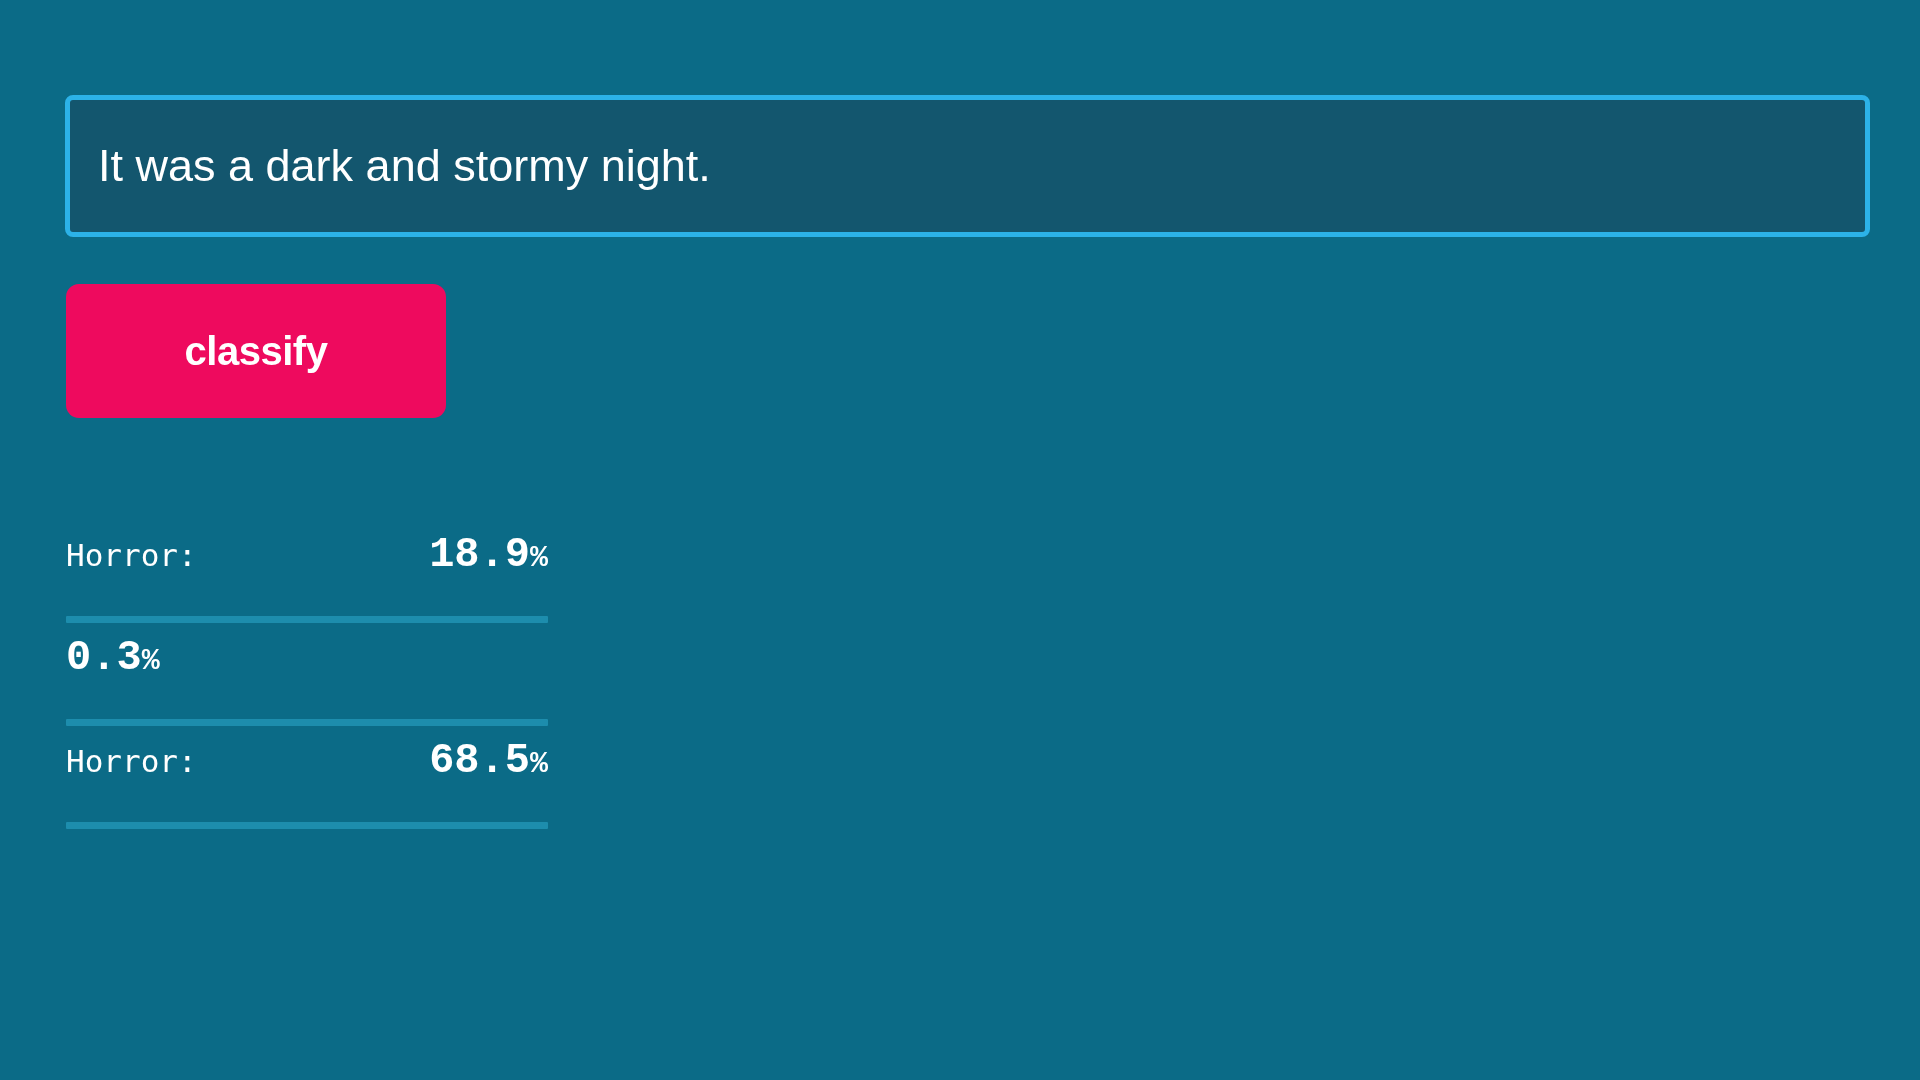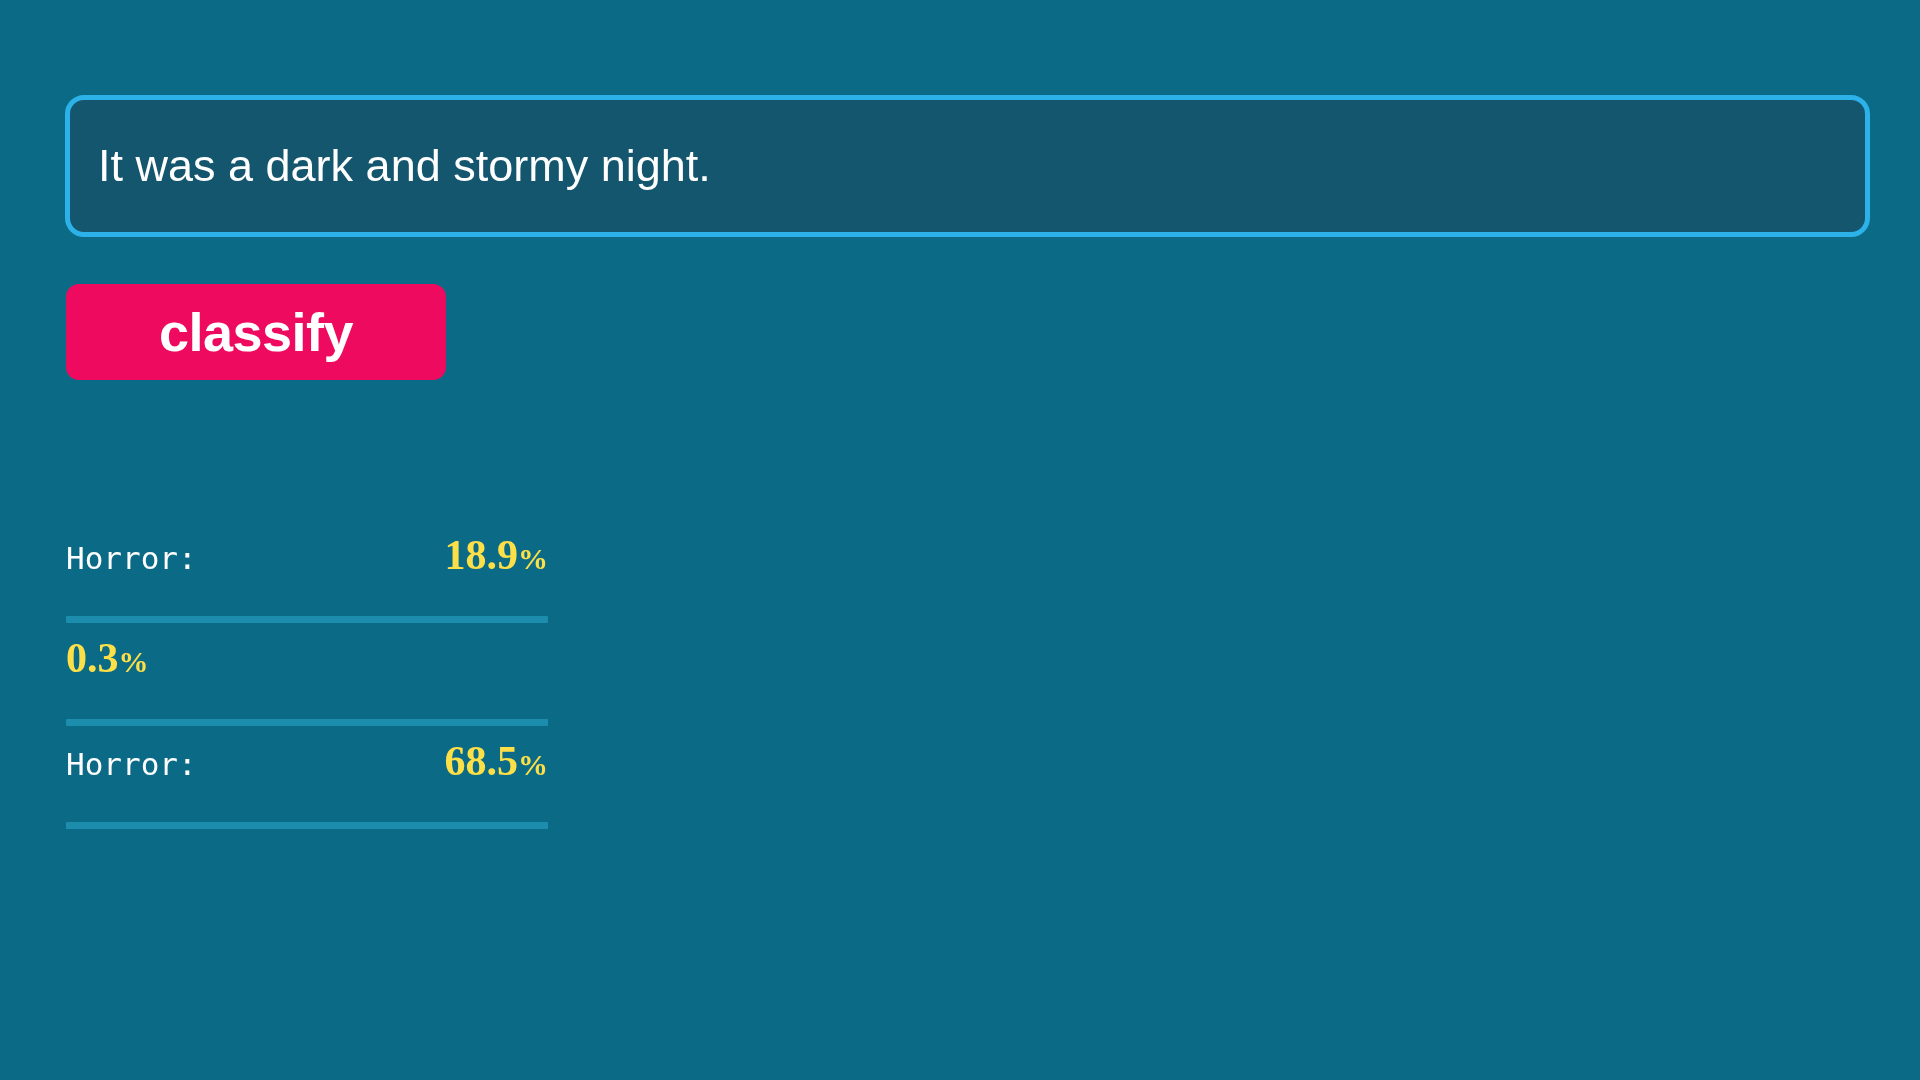--- a/index.html
+++ b/index.html
@@ -32,21 +32,21 @@
     width: 1805px;
     height: 142px;
     box-sizing: border-box;
   }
   .text-input {
     width: 100%;
     height: 100%;
     box-sizing: border-box;
     background: #13566e;
     border: 5px solid #2cb2e8;
-    border-radius: 19px;
+    border-radius: 8px;
     color: #ffffff;
     font-family: "Liberation Sans", sans-serif;
     font-size: 45px;
     font-weight: 400;
     line-height: 1.2;
     padding: 0 28px;
     outline: none;
     caret-color: #ffffff;
     display: block;
   }
@@ -54,27 +54,27 @@
     color: #8fc4d6;
     opacity: 1;
   }
 
   
   .classify-btn {
     position: absolute;
     left: 66px;
     top: 284px;
     width: 380px;
-    height: 96px;
+    height: 134px;
     background: #ee0a5e;
     border: none;
     border-radius: 13px;
     color: #ffffff;
     font-family: "Liberation Sans", sans-serif;
-    font-size: 54px;
+    font-size: 40px;
     font-weight: bold;
     letter-spacing: -0.5px;
     cursor: pointer;
     display: flex;
     align-items: center;
     justify-content: center;
     padding: 0;
     line-height: 1;
   }
 
@@ -95,24 +95,24 @@
   }
   .result-label {
     font-family: "DejaVu Sans Mono", monospace;
     font-size: 31px;
     font-weight: 400;
     color: #ffffff;
     white-space: pre;
     line-height: 1;
   }
   .result-value {
-    font-family: Liberation Serif, serif;
+    font-family: Liberation Mono, monospace;
     font-size: 42px;
     font-weight: bold;
-    color: #fde047;
+    color: #ffffff;
     white-space: pre;
     line-height: 1;
   }
   .result-value .pct {
     font-size: 30px;
     font-weight: bold;
   }
   .divider {
     height: 7px;
     width: 100%;

